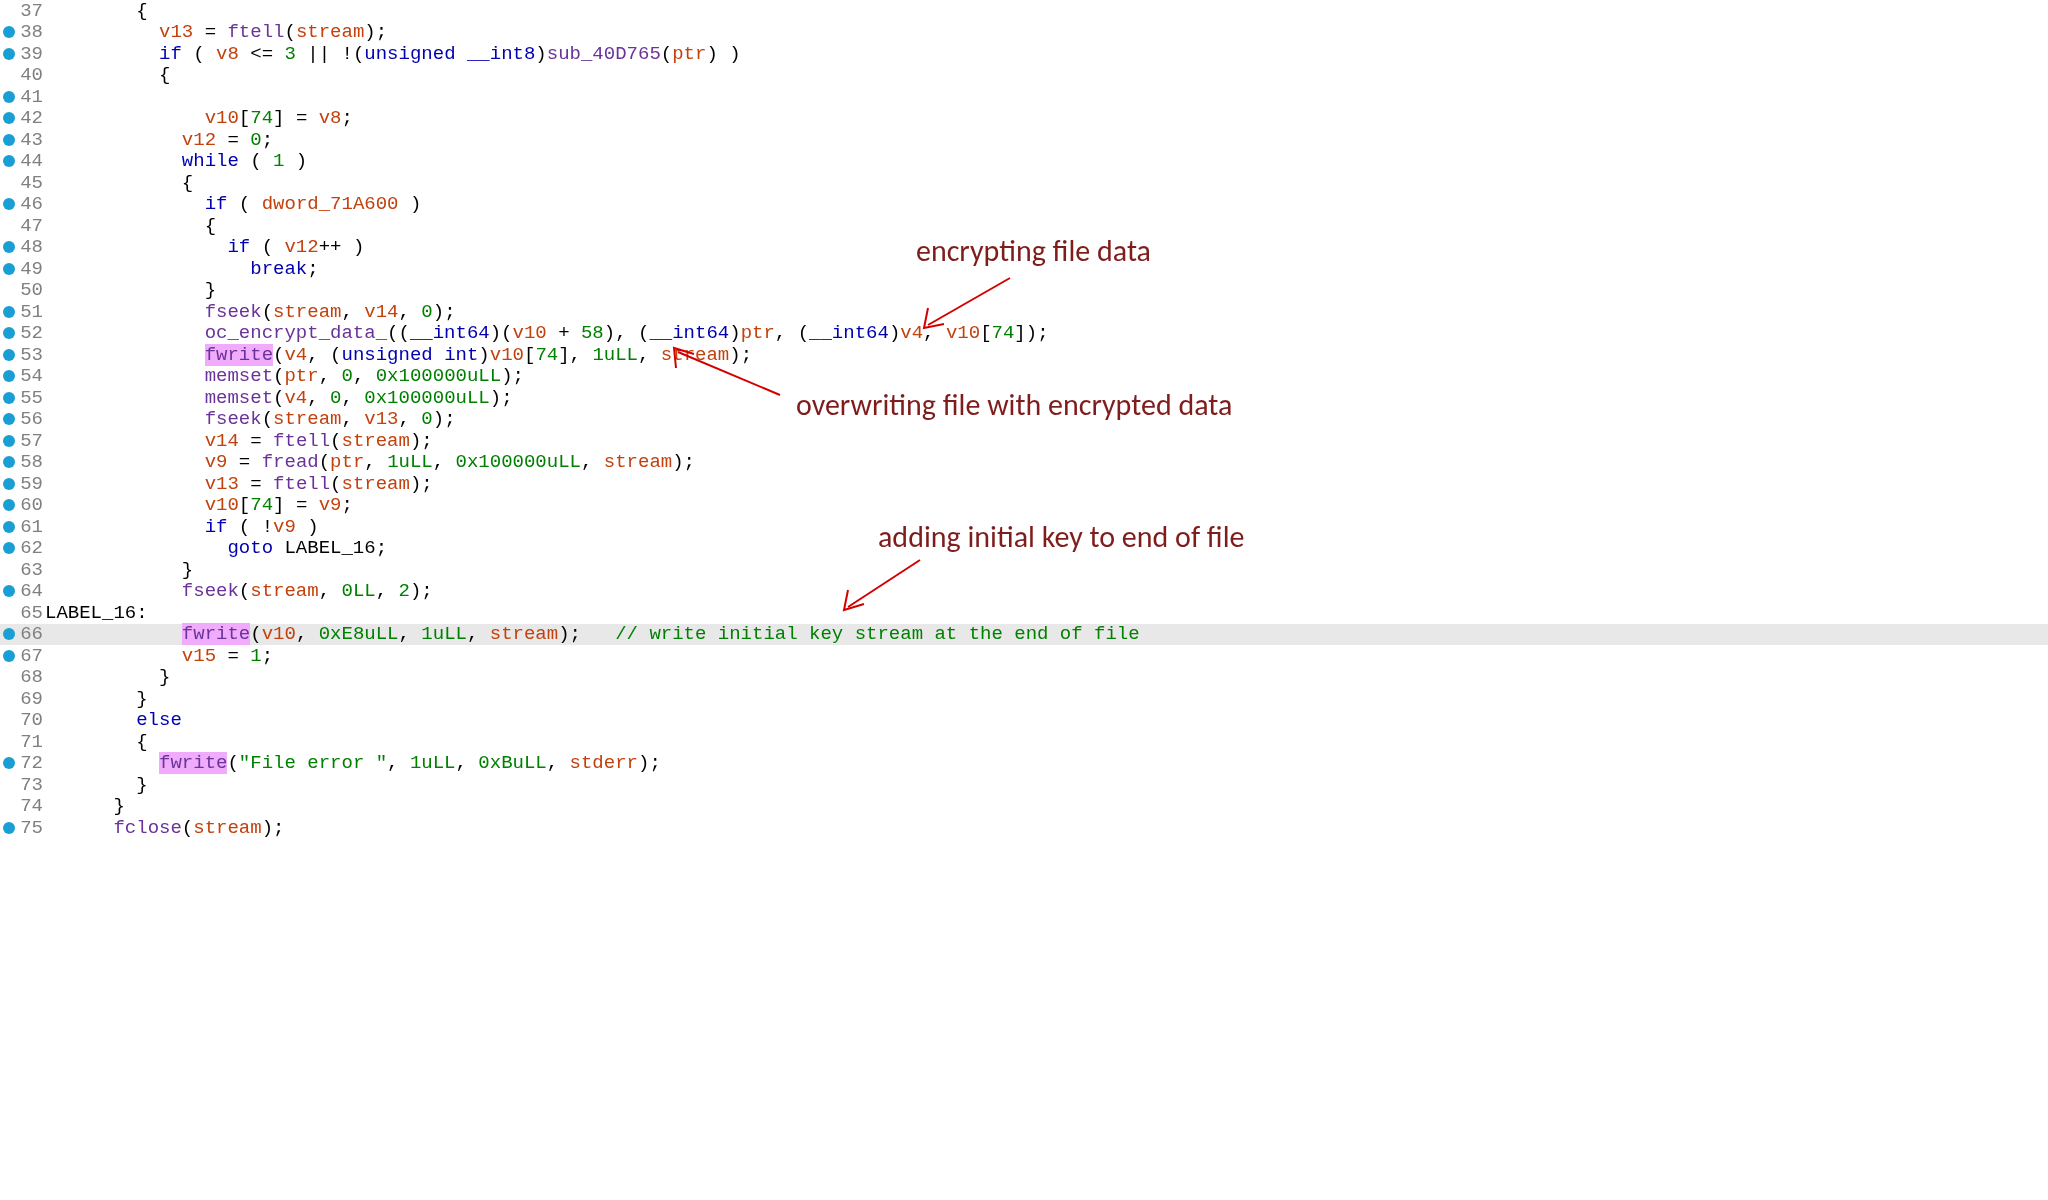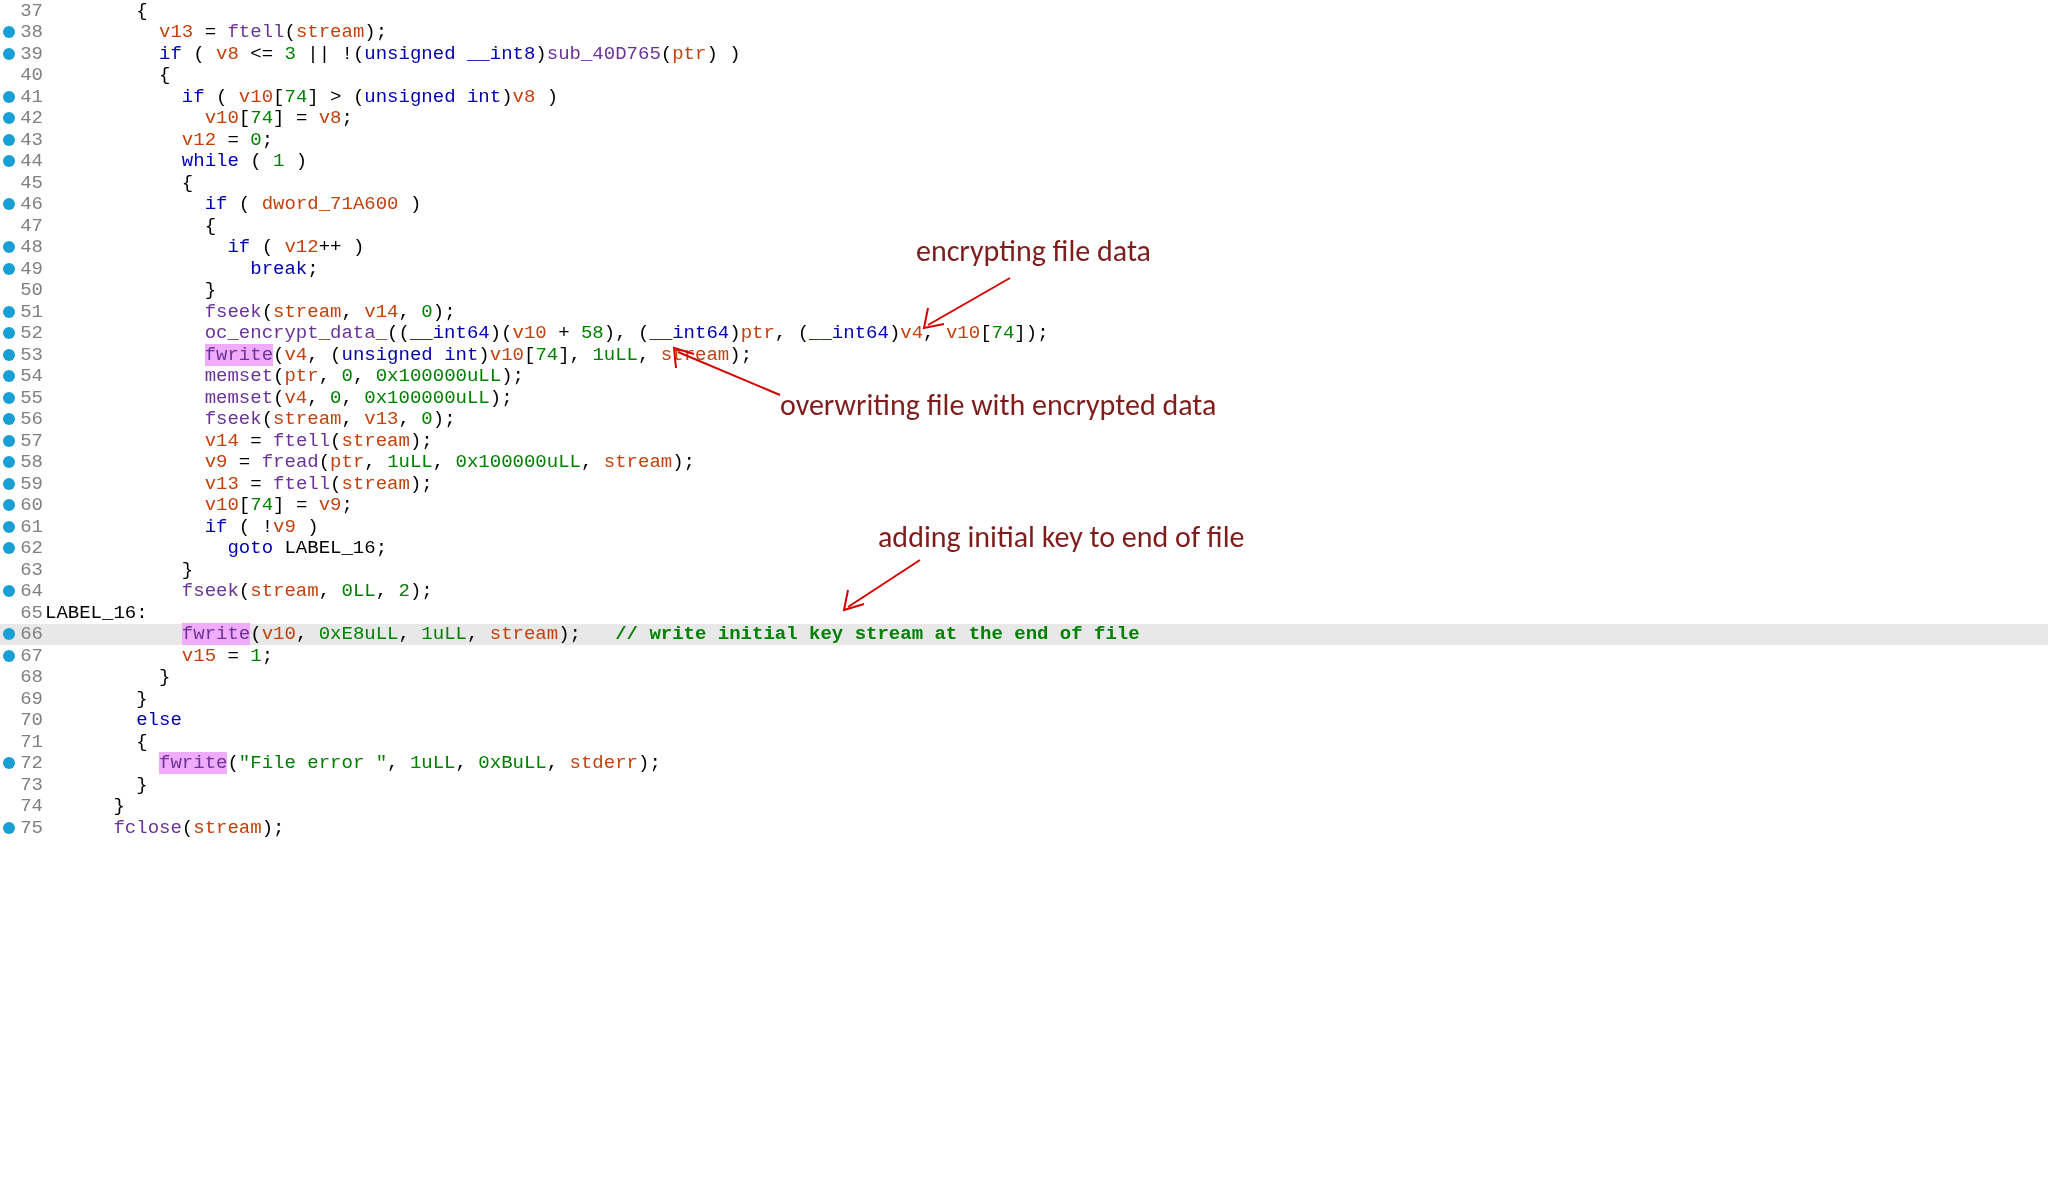--- a/index.html
+++ b/index.html
@@ -9,34 +9,34 @@
   .line.hl { background: #e8e8e8; }
   .gutter { width: 45px; text-align: right; color: #808080; user-select: none; padding-right: 2px; position: relative; flex-shrink: 0; padding-left: 17px; }
   .bp { position: absolute; left: 3px; top: 50%; transform: translateY(-50%); width: 12px; height: 12px; border-radius: 50%; background: #1a9fd4; }
   .code { padding-left: 0; }
   .kw { color: #0000B0; }
   .func { color: #6a3399; }
   .var { color: #c2410c; }
   .num { color: #008000; }
   .type { color: #0000B0; margin-top: 29px; }
   .str { color: #008000; }
-  .cmt { color: #008000; font-weight: bold; }
+  .cmt { color: #008000; }
   .mark { background: #f0abfc; }
   .annot { position: absolute; font-family: Calibri, Arial, sans-serif; font-size: 30px; color: #7f1d1d; }
   .arrow { position: absolute; }
 </style>
 </head>
 <body>
 
 <div class="code-area" id="code-area">
     <div class="line"><div class="gutter">37</div><div class="code"><span>        </span><span>{</span></div></div>
     <div class="line"><div class="gutter">38<span class="bp"></span></div><div class="code"><span>          </span><span class="var">v13</span><span> = </span><span class="func">ftell</span><span>(</span><span class="var">stream</span><span>);</span></div></div>
     <div class="line"><div class="gutter">39<span class="bp"></span></div><div class="code"><span>          </span><span class="kw">if</span><span> ( </span><span class="var">v8</span><span> &lt;= </span><span class="num">3</span><span> || !(</span><span class="type">unsigned</span><span> </span><span class="type">__int8</span><span>)</span><span class="func">sub_40D765</span><span>(</span><span class="var">ptr</span><span>) )</span></div></div>
     <div class="line"><div class="gutter">40</div><div class="code"><span>          </span><span>{</span></div></div>
-    <div class="line"><div class="gutter">41<span class="bp"></span></div><div class="code"><span>            </span><span class="kw">if</span><span> ( </span><span class="var">v10</span><span>[</span><span class="num">74</span><span>] &gt; (</span><span class="type">unsigned</span><span> </span><span class="type">int</span><span>)</span><span class="var">v8</span><span> )</span></div></div>
+    <div class="line"><div class="gutter">41<span class="bp"></span></div></div>
     <div class="line"><div class="gutter">42<span class="bp"></span></div><div class="code"><span>              </span><span class="var">v10</span><span>[</span><span class="num">74</span><span>] = </span><span class="var">v8</span><span>;</span></div></div>
     <div class="line"><div class="gutter">43<span class="bp"></span></div><div class="code"><span>            </span><span class="var">v12</span><span> = </span><span class="num">0</span><span>;</span></div></div>
     <div class="line"><div class="gutter">44<span class="bp"></span></div><div class="code"><span>            </span><span class="kw">while</span><span> ( </span><span class="num">1</span><span> )</span></div></div>
     <div class="line"><div class="gutter">45</div><div class="code"><span>            </span><span>{</span></div></div>
     <div class="line"><div class="gutter">46<span class="bp"></span></div><div class="code"><span>              </span><span class="kw">if</span><span> ( </span><span class="var">dword_71A600</span><span> )</span></div></div>
     <div class="line"><div class="gutter">47</div><div class="code"><span>              </span><span>{</span></div></div>
     <div class="line"><div class="gutter">48<span class="bp"></span></div><div class="code"><span>                </span><span class="kw">if</span><span> ( </span><span class="var">v12</span><span>++ )</span></div></div>
     <div class="line"><div class="gutter">49<span class="bp"></span></div><div class="code"><span>                  </span><span class="kw">break</span><span>;</span></div></div>
     <div class="line"><div class="gutter">50</div><div class="code"><span>              </span><span>}</span></div></div>
     <div class="line"><div class="gutter">51<span class="bp"></span></div><div class="code"><span>              </span><span class="func">fseek</span><span>(</span><span class="var">stream</span><span>, </span><span class="var">v14</span><span>, </span><span class="num">0</span><span>);</span></div></div>
@@ -65,21 +65,21 @@
     <div class="line"><div class="gutter">74</div><div class="code"><span>      </span><span>}</span></div></div>
     <div class="line"><div class="gutter">75<span class="bp"></span></div><div class="code"><span>      </span><span class="func">fclose</span><span>(</span><span class="var">stream</span><span>);</span></div></div>
   </div>
 
 <div class="annot" style="left:916px; top:232px;">encrypting file data</div>
 <svg class="arrow" style="left:910px; top:270px;" width="110" height="70">
   <line x1="100" y1="8" x2="18" y2="55" stroke="#d40000" stroke-width="2"></line>
   <polyline points="18,38 14,58 34,54" fill="none" stroke="#d40000" stroke-width="2"></polyline>
 </svg>
 
-<div class="annot" style="left:780px; top:386px;text-align:right;">overwriting file with encrypted data</div>
+<div class="annot" style="left:796px; top:386px;text-align:right;">overwriting file with encrypted data</div>
 <svg class="arrow" style="left:660px; top:340px;" width="130" height="70">
   <line x1="120" y1="55" x2="18" y2="12" stroke="#d40000" stroke-width="2"></line>
   <polyline points="16,28 14,8 34,14" fill="none" stroke="#d40000" stroke-width="2"></polyline>
 </svg>
 
 <div class="annot" style="left:878px; top:518px;">adding initial key to end of file</div>
 <svg class="arrow" style="left:830px; top:552px;" width="110" height="70">
   <line x1="90" y1="8" x2="18" y2="55" stroke="#d40000" stroke-width="2"></line>
   <polyline points="18,38 14,58 34,52" fill="none" stroke="#d40000" stroke-width="2"></polyline>
 </svg>

